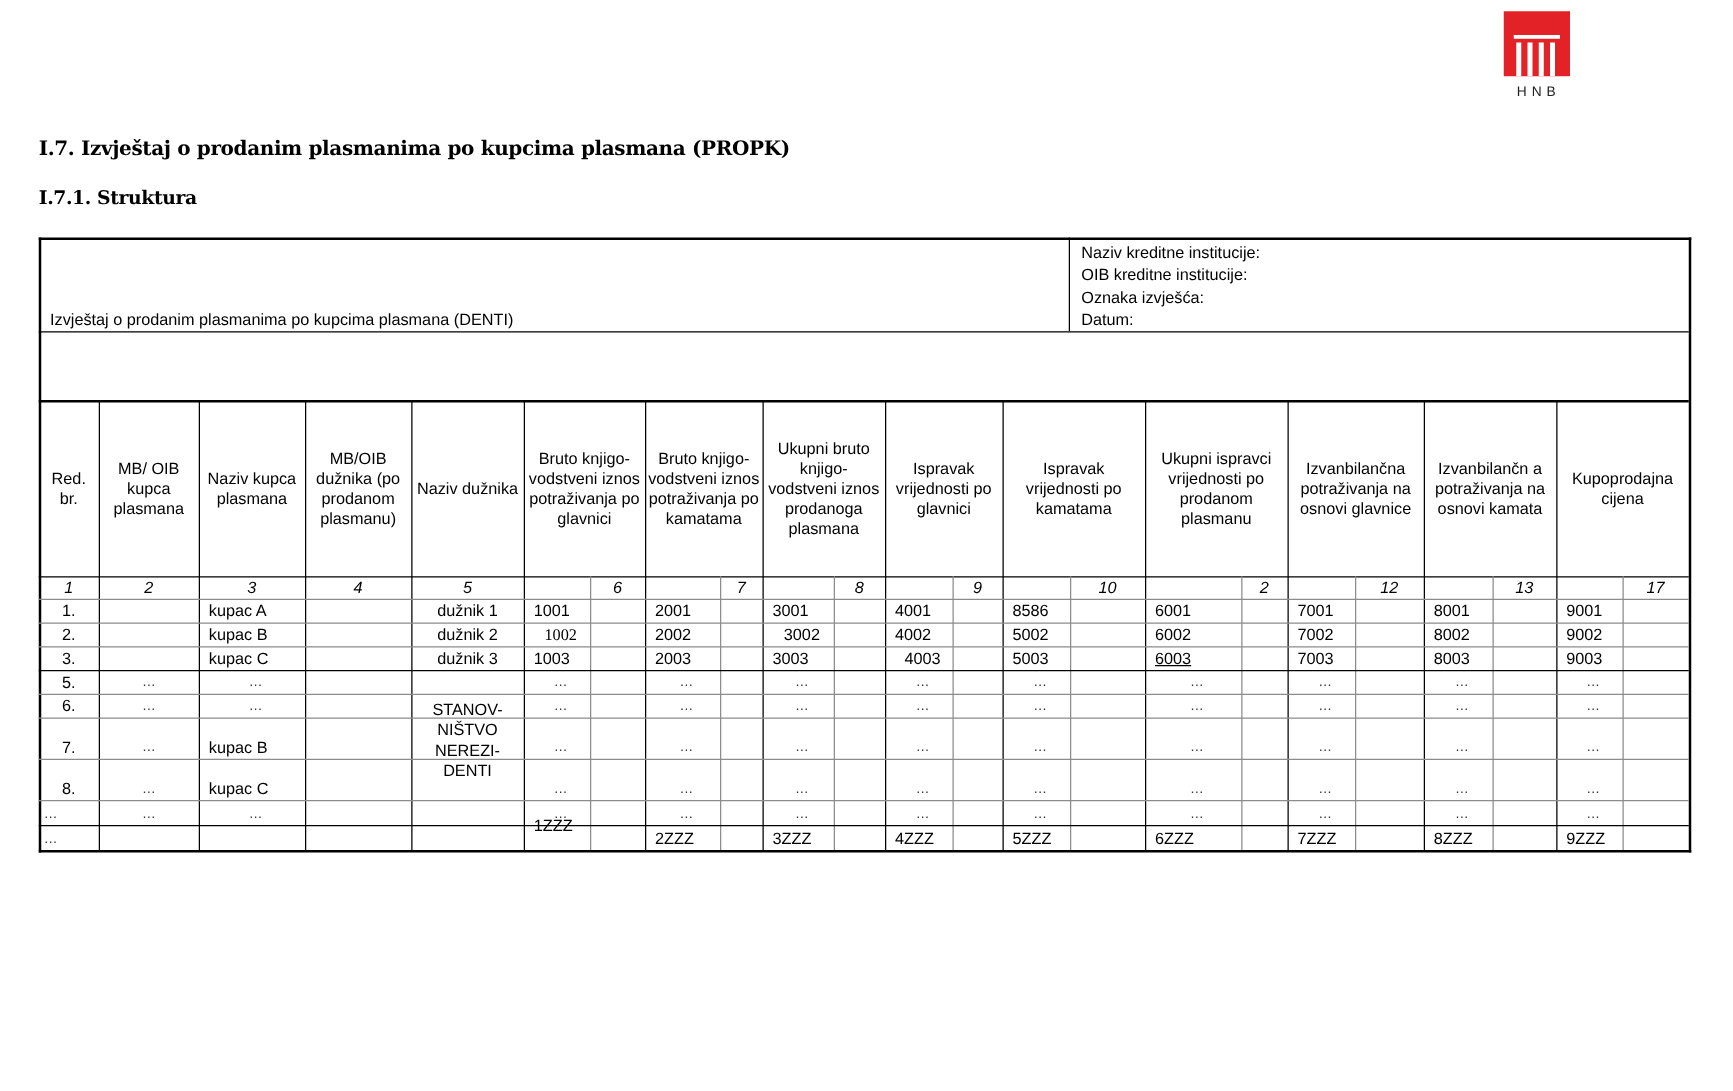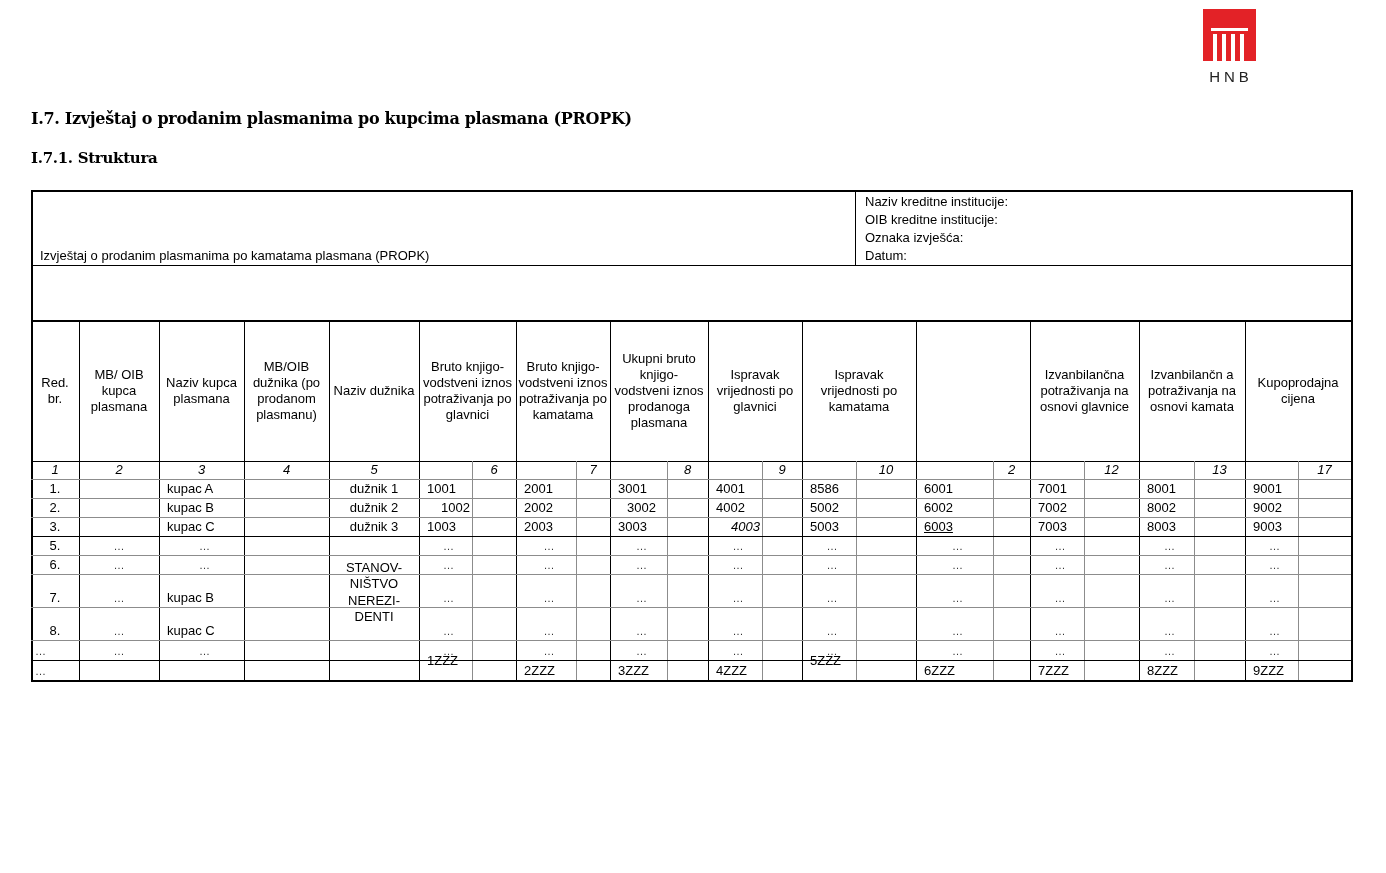--- a/index.html
+++ b/index.html
@@ -1,20 +1,20 @@
 <!DOCTYPE html>
 <html><head>
 <meta charset="utf-8">
 <style>
   html, body { margin:0; padding:0; background:#ffffff; }
   body { width:1386px; height:873px; position:relative; overflow:hidden; font-family:"Liberation Sans", sans-serif; color:#000; }
   .logo { position:absolute; left:1203px; top:9px; width:53px; height:52px; background:#e32227; }
   .logo .beam { position:absolute; left:8px; top:19px; width:37px; height:3px; background:#fff; }
   .logo .col { position:absolute; top:25px; width:4px; height:27px; background:#fff; }
-  .logo-text { position:absolute; left:1203px; top:68px; width:53px; text-align:center; font-size:15px; letter-spacing:4px; color:#222; padding-left:3px; box-sizing:border-box; }
+  .logo-text { position:absolute; left:1203px; top:68px; width:53px; text-align:center; font-size:11px; letter-spacing:4px; color:#222; padding-left:3px; box-sizing:border-box; }
   .h1 { position:absolute; left:31px; top:109px; font-family:"DejaVu Serif", serif; font-weight:bold; font-size:16px; letter-spacing:-0.3px; }
   .h2 { position:absolute; left:31px; top:149px; font-family:"DejaVu Serif", serif; font-weight:bold; font-size:15px; letter-spacing:-0.3px; }
   .frame { position:absolute; left:0; top:0; width:1386px; height:873px; }
   .ln { position:absolute; background:#000; }
   .lg { position:absolute; background:#8c8c8c; }
   .t { position:absolute; font-size:13px; line-height:16px; white-space:nowrap; }
   .c { text-align:center; }
   .hdr { position:absolute; font-size:13px; line-height:16px; text-align:center; display:flex; align-items:center; justify-content:center; }
   .it { font-style:italic; }
   .dots { font-size:11px; color:#333; }
@@ -28,21 +28,21 @@
   <div class="col" style="left:19px"></div>
   <div class="col" style="left:28px"></div>
   <div class="col" style="left:37px"></div>
 </div>
 <div class="logo-text">HNB</div>
 
 <div class="h1">I.7. Izvještaj o prodanim plasmanima po kupcima plasmana (PROPK)</div>
 <div class="h2">I.7.1. Struktura</div>
 
 <div class="frame" id="frame">
-  <div class="t" style="left:40px;top:248px">Izvještaj o prodanim plasmanima po kamatama plasmana (PROPK)</div>
+  <div class="t" style="left:40px;top:248px">Izvještaj o prodanim plasmanima po kupcima plasmana (DENTI)</div>
   <div class="t" style="left:865px;top:194px">Naziv kreditne institucije:</div>
   <div class="t" style="left:865px;top:212px">OIB kreditne institucije:</div>
   <div class="t" style="left:865px;top:230px">Oznaka izvješća:</div>
   <div class="t" style="left:865px;top:248px">Datum:</div>
 <div class="ln" style="left: 31px; top: 190px; width: 1322px; height: 2px;"></div>
     <div class="ln" style="left: 31px; top: 680px; width: 1322px; height: 2px;"></div>
     <div class="ln" style="left: 31px; top: 190px; width: 2px; height: 492px;"></div>
     <div class="ln" style="left: 1351px; top: 190px; width: 2px; height: 492px;"></div>
     <div class="ln" style="left: 855px; top: 190px; width: 1px; height: 75px;"></div>
     <div class="ln" style="left: 31px; top: 265px; width: 1320px; height: 1px;"></div>
@@ -112,20 +112,23 @@
     </div>
     <div class="t c it" style="left: 668px; top: 462px; width: 39px; height: 16px;">8</div>
     <div class="hdr" style="left: 710px; top: 322px; width: 90px; height: 137px;">
       <div style="width: 90px; white-space: normal;">Ispravak vrijednosti po glavnici</div>
     </div>
     <div class="t c it" style="left: 763px; top: 462px; width: 38px; height: 16px;">9</div>
     <div class="hdr" style="left: 804px; top: 322px; width: 110px; height: 137px;">
       <div style="width: 110px; white-space: normal;">Ispravak vrijednosti po kamatama</div>
     </div>
     <div class="t c it" style="left: 857px; top: 462px; width: 58px; height: 16px;">10</div>
+    <div class="hdr" style="left: 918px; top: 322px; width: 110px; height: 137px;">
+      <div style="width: 110px; white-space: normal;">Ukupni ispravci vrijednosti po prodanom plasmanu</div>
+    </div>
     <div class="t c it" style="left: 994px; top: 462px; width: 35px; height: 16px;">2</div>
     <div class="hdr" style="left: 1032px; top: 322px; width: 105px; height: 137px;">
       <div style="width: 105px; white-space: normal;">Izvanbilančna potraživanja na osnovi glavnice</div>
     </div>
     <div class="t c it" style="left: 1085px; top: 462px; width: 53px; height: 16px;">12</div>
     <div class="hdr" style="left: 1141px; top: 322px; width: 102px; height: 137px;">
       <div style="width: 102px; white-space: normal;">Izvanbilančn a potraživanja na osnovi kamata</div>
     </div>
     <div class="t c it" style="left: 1195px; top: 462px; width: 49px; height: 16px;">13</div>
     <div class="hdr" style="left: 1247px; top: 322px; width: 102px; height: 137px;">
@@ -170,21 +173,21 @@
     </div>
     <div class="t" style="left: 35px; top: 498px; width: 40px; height: 19px; text-align: center; display: flex; flex-direction: column; justify-content: flex-end; align-items: center; padding-bottom: 1px; box-sizing: border-box;">
       <span>2.</span>
     </div>
     <div class="t" style="left: 167px; top: 498px; width: 75px; height: 19px; text-align: left; display: flex; flex-direction: column; justify-content: flex-end; align-items: flex-start; padding-bottom: 1px; box-sizing: border-box;">
       <span>kupac B</span>
     </div>
     <div class="t" style="left: 333px; top: 498px; width: 82px; height: 19px; text-align: center; display: flex; flex-direction: column; justify-content: flex-end; align-items: center; padding-bottom: 1px; box-sizing: border-box;">
       <span>dužnik 2</span>
     </div>
-    <div class="t" style="left: 427px; top: 498px; width: 43px; height: 19px; text-align: left; display: flex; flex-direction: column; justify-content: flex-end; align-items: flex-end; padding-bottom: 1px; box-sizing: border-box;">
+    <div class="t" style="left: 427px; top: 498px; width: 43px; height: 19px; text-align: left; display: flex; flex-direction: column; justify-content: flex-end; align-items: center; padding-bottom: 1px; box-sizing: border-box; font-family: Liberation Serif, serif;">
       <span>1002</span>
     </div>
     <div class="t" style="left: 524px; top: 498px; width: 50px; height: 19px; text-align: left; display: flex; flex-direction: column; justify-content: flex-end; align-items: flex-start; padding-bottom: 1px; box-sizing: border-box;">
       <span>2002</span>
     </div>
     <div class="t" style="left: 618px; top: 498px; width: 47px; height: 19px; text-align: left; display: flex; flex-direction: column; justify-content: flex-end; align-items: center; padding-bottom: 1px; box-sizing: border-box;">
       <span>3002</span>
     </div>
     <div class="t" style="left: 716px; top: 498px; width: 44px; height: 19px; text-align: left; display: flex; flex-direction: column; justify-content: flex-end; align-items: flex-start; padding-bottom: 1px; box-sizing: border-box;">
       <span>4002</span>
@@ -215,21 +218,21 @@
     </div>
     <div class="t" style="left: 427px; top: 517px; width: 43px; height: 19px; text-align: right; display: flex; flex-direction: column; justify-content: flex-end; align-items: flex-start; padding-bottom: 1px; box-sizing: border-box;">
       <span>1003</span>
     </div>
     <div class="t" style="left: 524px; top: 517px; width: 50px; height: 19px; text-align: left; display: flex; flex-direction: column; justify-content: flex-end; align-items: flex-start; padding-bottom: 1px; box-sizing: border-box;">
       <span>2003</span>
     </div>
     <div class="t" style="left: 618px; top: 517px; width: 47px; height: 19px; text-align: left; display: flex; flex-direction: column; justify-content: flex-end; align-items: flex-start; padding-bottom: 1px; box-sizing: border-box;">
       <span>3003</span>
     </div>
-    <div class="t" style="left: 716px; top: 517px; width: 44px; height: 19px; text-align: left; display: flex; flex-direction: column; justify-content: flex-end; align-items: flex-end; padding-bottom: 1px; box-sizing: border-box; font-style: italic;">
+    <div class="t" style="left: 716px; top: 517px; width: 44px; height: 19px; text-align: left; display: flex; flex-direction: column; justify-content: flex-end; align-items: center; padding-bottom: 1px; box-sizing: border-box;">
       <span>4003</span>
     </div>
     <div class="t" style="left: 810px; top: 517px; width: 44px; height: 19px; text-align: left; display: flex; flex-direction: column; justify-content: flex-end; align-items: flex-start; padding-bottom: 1px; box-sizing: border-box;">
       <span>5003</span>
     </div>
     <div class="t" style="left: 924px; top: 517px; width: 67px; height: 19px; text-align: left; display: flex; flex-direction: column; justify-content: flex-end; align-items: flex-start; padding-bottom: 1px; box-sizing: border-box; text-decoration: underline;">
       <span>6003</span>
     </div>
     <div class="t" style="left: 1038px; top: 517px; width: 44px; height: 19px; text-align: left; display: flex; flex-direction: column; justify-content: flex-end; align-items: flex-start; padding-bottom: 1px; box-sizing: border-box;">
       <span>7003</span>
@@ -434,21 +437,21 @@
     </div>
     <div class="t" style="left: 524px; top: 660px; width: 50px; height: 20px; text-align: left; display: flex; flex-direction: column; justify-content: flex-end; align-items: flex-start; padding-bottom: 1px; box-sizing: border-box;">
       <span>2ZZZ</span>
     </div>
     <div class="t" style="left: 618px; top: 660px; width: 47px; height: 20px; text-align: left; display: flex; flex-direction: column; justify-content: flex-end; align-items: flex-start; padding-bottom: 1px; box-sizing: border-box;">
       <span>3ZZZ</span>
     </div>
     <div class="t" style="left: 716px; top: 660px; width: 44px; height: 20px; text-align: left; display: flex; flex-direction: column; justify-content: flex-end; align-items: flex-start; padding-bottom: 1px; box-sizing: border-box;">
       <span>4ZZZ</span>
     </div>
-    <div class="t" style="left: 810px; top: 660px; width: 44px; height: 20px; text-align: center; display: flex; flex-direction: column; justify-content: flex-end; align-items: flex-start; padding-bottom: 11px; box-sizing: border-box;">
+    <div class="t" style="left: 810px; top: 660px; width: 44px; height: 20px; text-align: center; display: flex; flex-direction: column; justify-content: flex-end; align-items: flex-start; padding-bottom: 1px; box-sizing: border-box;">
       <span>5ZZZ</span>
     </div>
     <div class="t" style="left: 924px; top: 660px; width: 67px; height: 20px; text-align: left; display: flex; flex-direction: column; justify-content: flex-end; align-items: flex-start; padding-bottom: 1px; box-sizing: border-box;">
       <span>6ZZZ</span>
     </div>
     <div class="t" style="left: 1038px; top: 660px; width: 44px; height: 20px; text-align: left; display: flex; flex-direction: column; justify-content: flex-end; align-items: flex-start; padding-bottom: 1px; box-sizing: border-box;">
       <span>7ZZZ</span>
     </div>
     <div class="t" style="left: 1147px; top: 660px; width: 45px; height: 20px; text-align: left; display: flex; flex-direction: column; justify-content: flex-end; align-items: flex-start; padding-bottom: 1px; box-sizing: border-box;">
       <span>8ZZZ</span>

